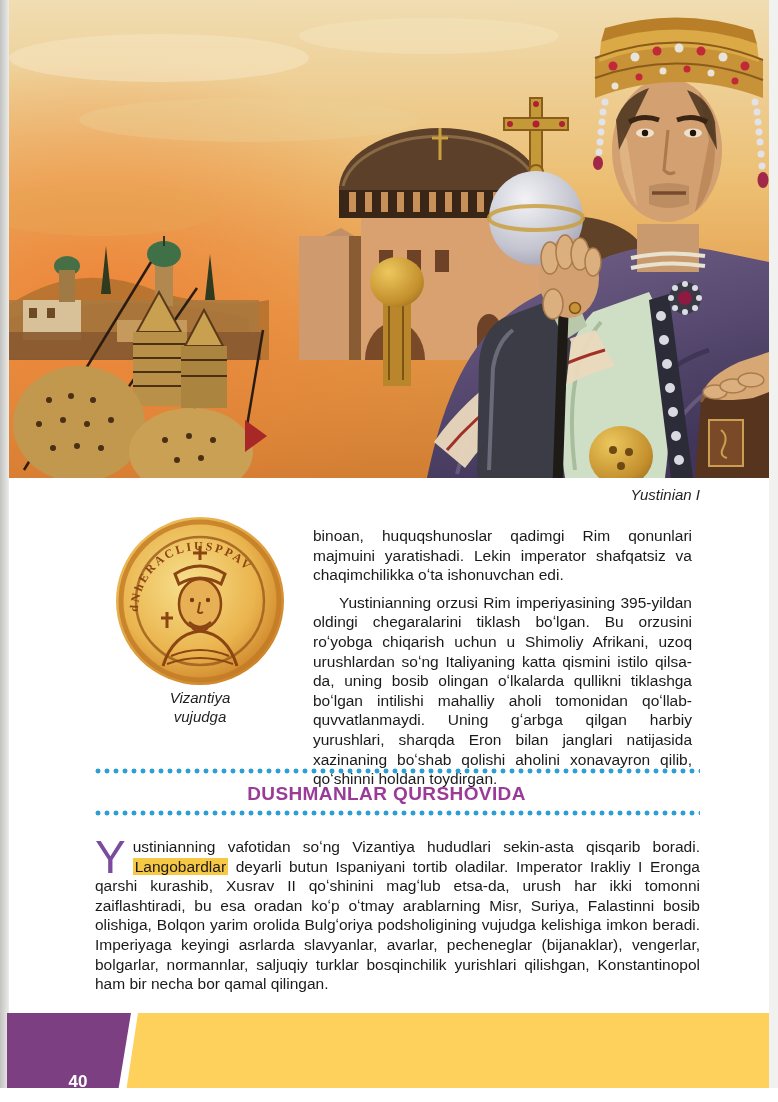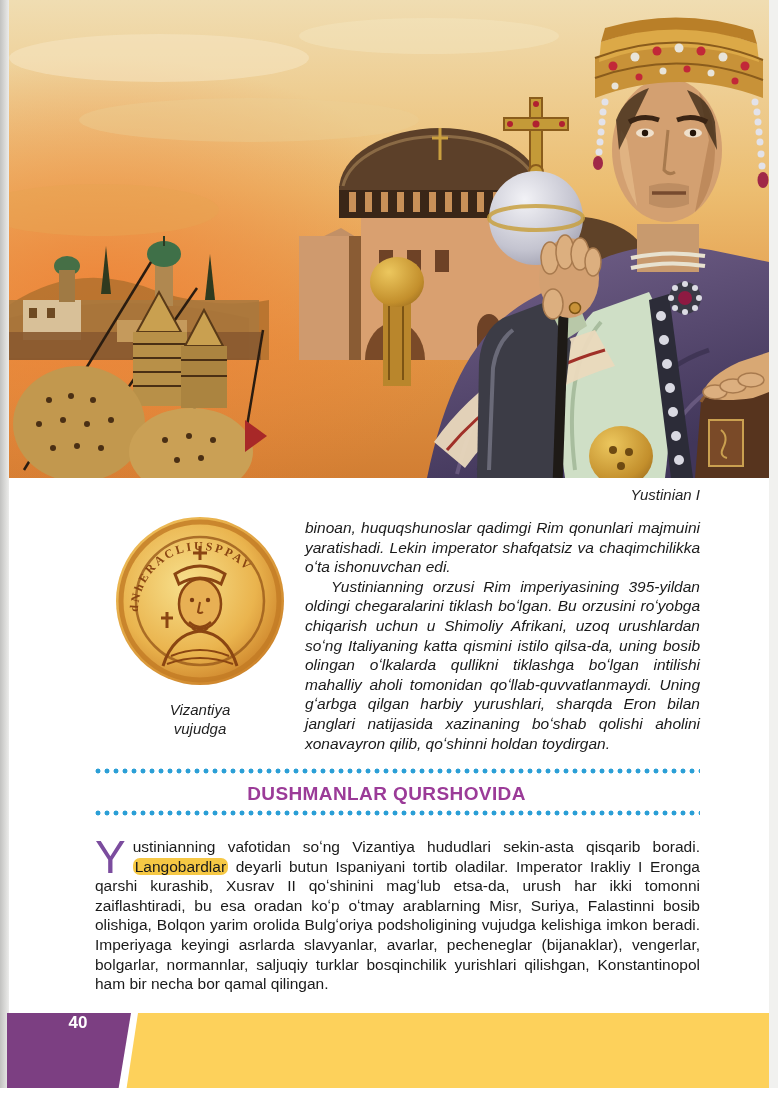--- a/index.html
+++ b/index.html
@@ -6,38 +6,38 @@
   .page{position:relative;width:778px;height:1088px;background:#ffffff;overflow:hidden;
         font-family:"Liberation Sans",sans-serif;color:#1a1a1a;}
   .edge-left{position:absolute;left:0;top:0;width:9px;height:1102px;
         background:linear-gradient(to right,#c2c2c0,#ececea);}
   .edge-right{position:absolute;right:0;top:0;width:9px;height:1102px;background:#f1f1ef;}
   .edge-bottom{position:absolute;left:0;top:1094px;width:778px;height:8px;background:#d4d4d2;}
   .hero{position:absolute;left:9px;top:0;width:760px;height:478px;display:block;}
   .hero-caption{position:absolute;top:486px;right:78px;font-size:15px;font-style:italic;color:#1f1f1f;}
   .figure{position:absolute;left:95px;top:516px;width:210px;text-align:center;}
   .figure svg{display:block;margin:0 auto;}
-  .figure-caption{margin-top:12px;font-size:15px;line-height:19px;font-style:italic;color:#1f1f1f;}
+  .figure-caption{font-size:15px;line-height:19px;font-style:italic;color:#1f1f1f;}
   .col-text{position:absolute;left:305px;top:518px;width:395px;font-size:15.5px;line-height:19.6px;
         text-align:justify;}
-  .col-text p{margin:0;font-style:italic;}
+  .col-text p{margin:8px;}
   .col-text p.indent{text-indent:26px;}
   .rule-dots{position:absolute;left:95px;width:605px;height:6px;background-repeat:repeat-x;
         background-image:radial-gradient(circle at 3px 3px,#2B9FD6 2.1px,rgba(0,0,0,0) 2.8px);
         background-size:9px 6px;}
   .rule-1{top:768px;} .rule-2{top:810px;}
   .section-heading{position:absolute;left:84px;top:783px;width:605px;text-align:center;
         font-size:19px;font-weight:bold;letter-spacing:.4px;color:#9B3B98;}
   .para-wide{position:absolute;left:95px;top:837px;width:605px;font-size:15.5px;line-height:19.6px;
         text-align:justify;}
   .dropcap{float:left;font-size:46px;line-height:36px;color:#7B4C9E;margin:2px 7px 0 0;font-weight:500;}
-  .hl{background:#F6C844;padding:0 2px;border-radius:7px;}
+  .hl{background:#F6C844;padding:0 2px;}
   .footer-purple{position:absolute;left:7px;top:1013px;width:124px;height:79px;background:#7C3F82;
         clip-path:polygon(0 0,100% 0,calc(100% - 13px) 100%,0 100%);
-        display:flex;align-items:flex-start;justify-content:center;padding-left:18px;box-sizing:border-box;}
+        display:flex;align-items:flex-end;justify-content:center;padding-left:18px;box-sizing:border-box;}
   .page-number{color:#ffffff;font-size:17px;font-weight:bold;}
   .footer-yellow{position:absolute;left:124px;top:1013px;right:9px;height:79px;background:#FDD15B;
         clip-path:polygon(14px 0,100% 0,100% 100%,2px 100%);}
 </style>
 </head>
 <body>
 
 <div class="page">
   <div class="edge-left"></div>
   <div class="edge-right"></div>

